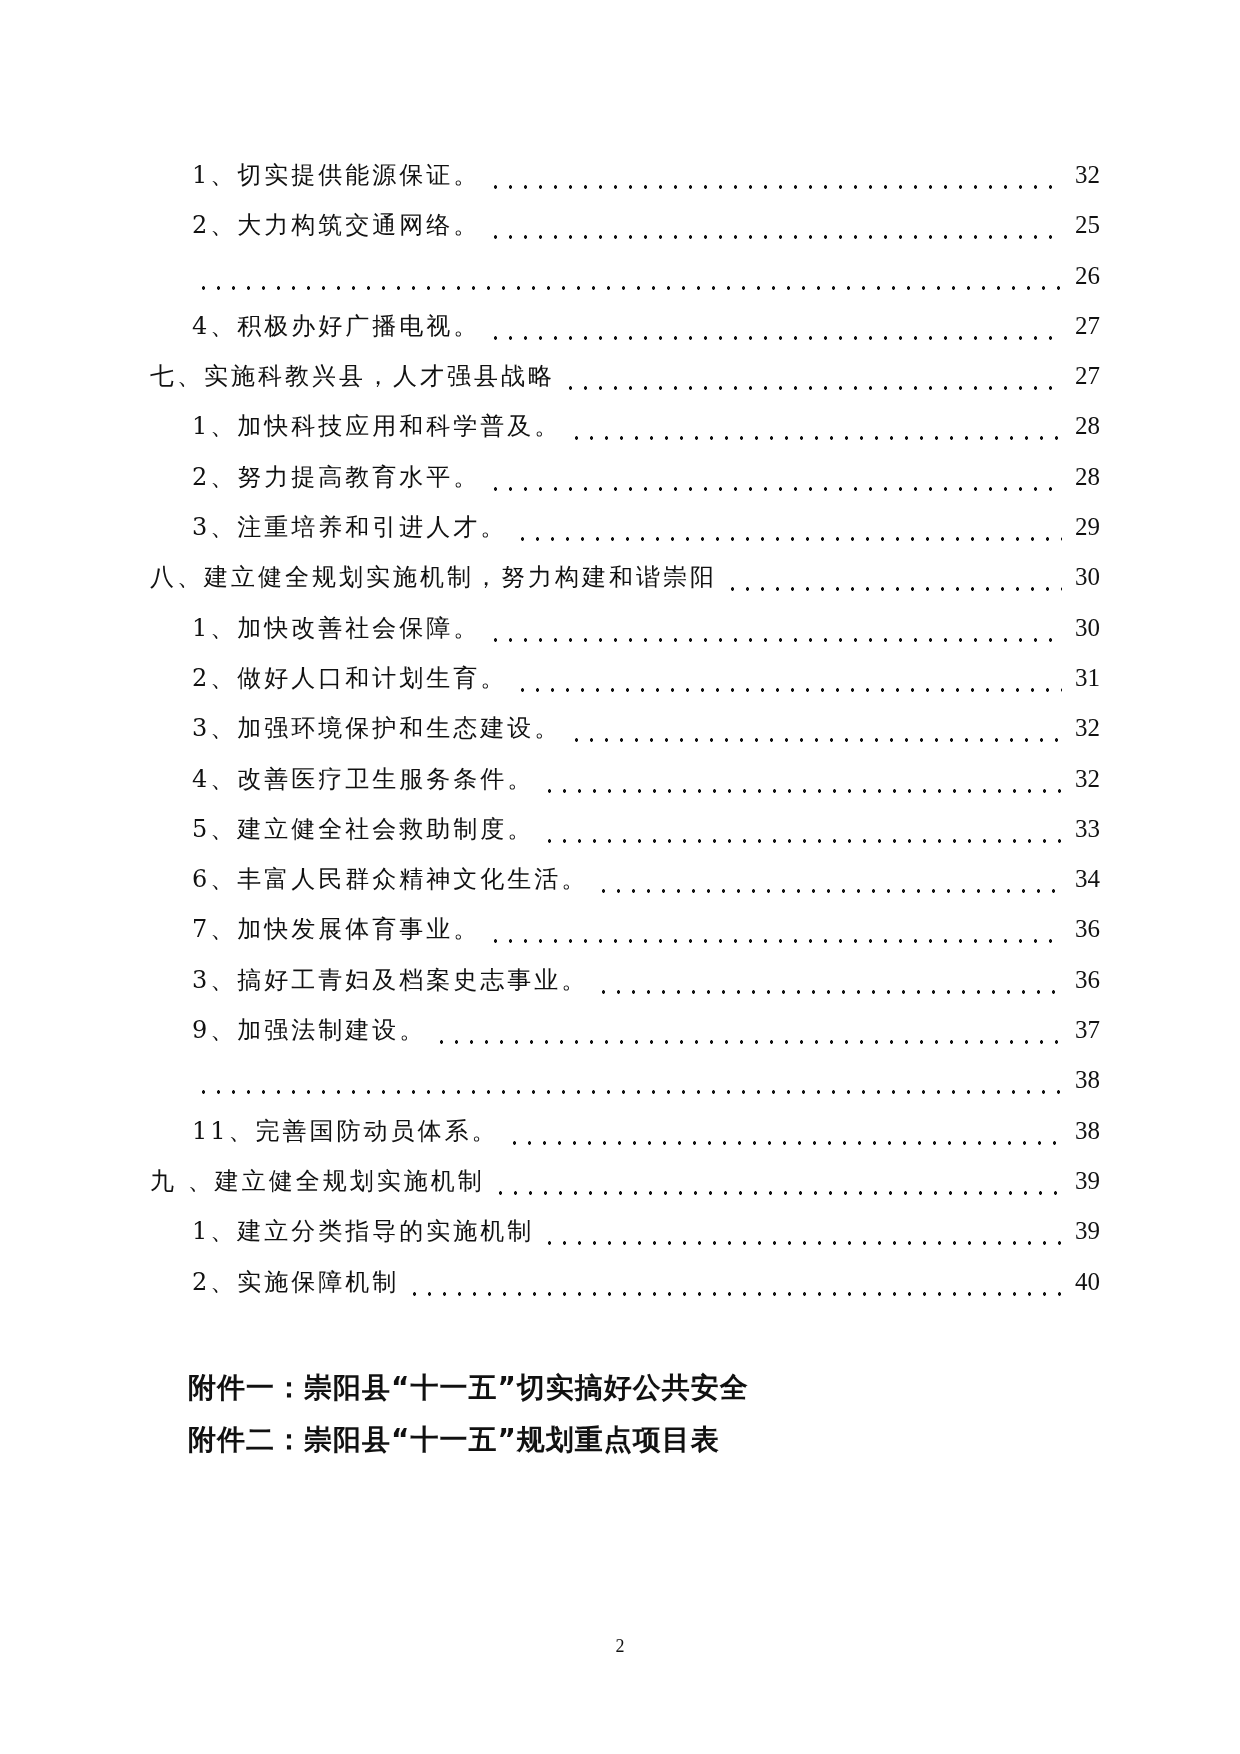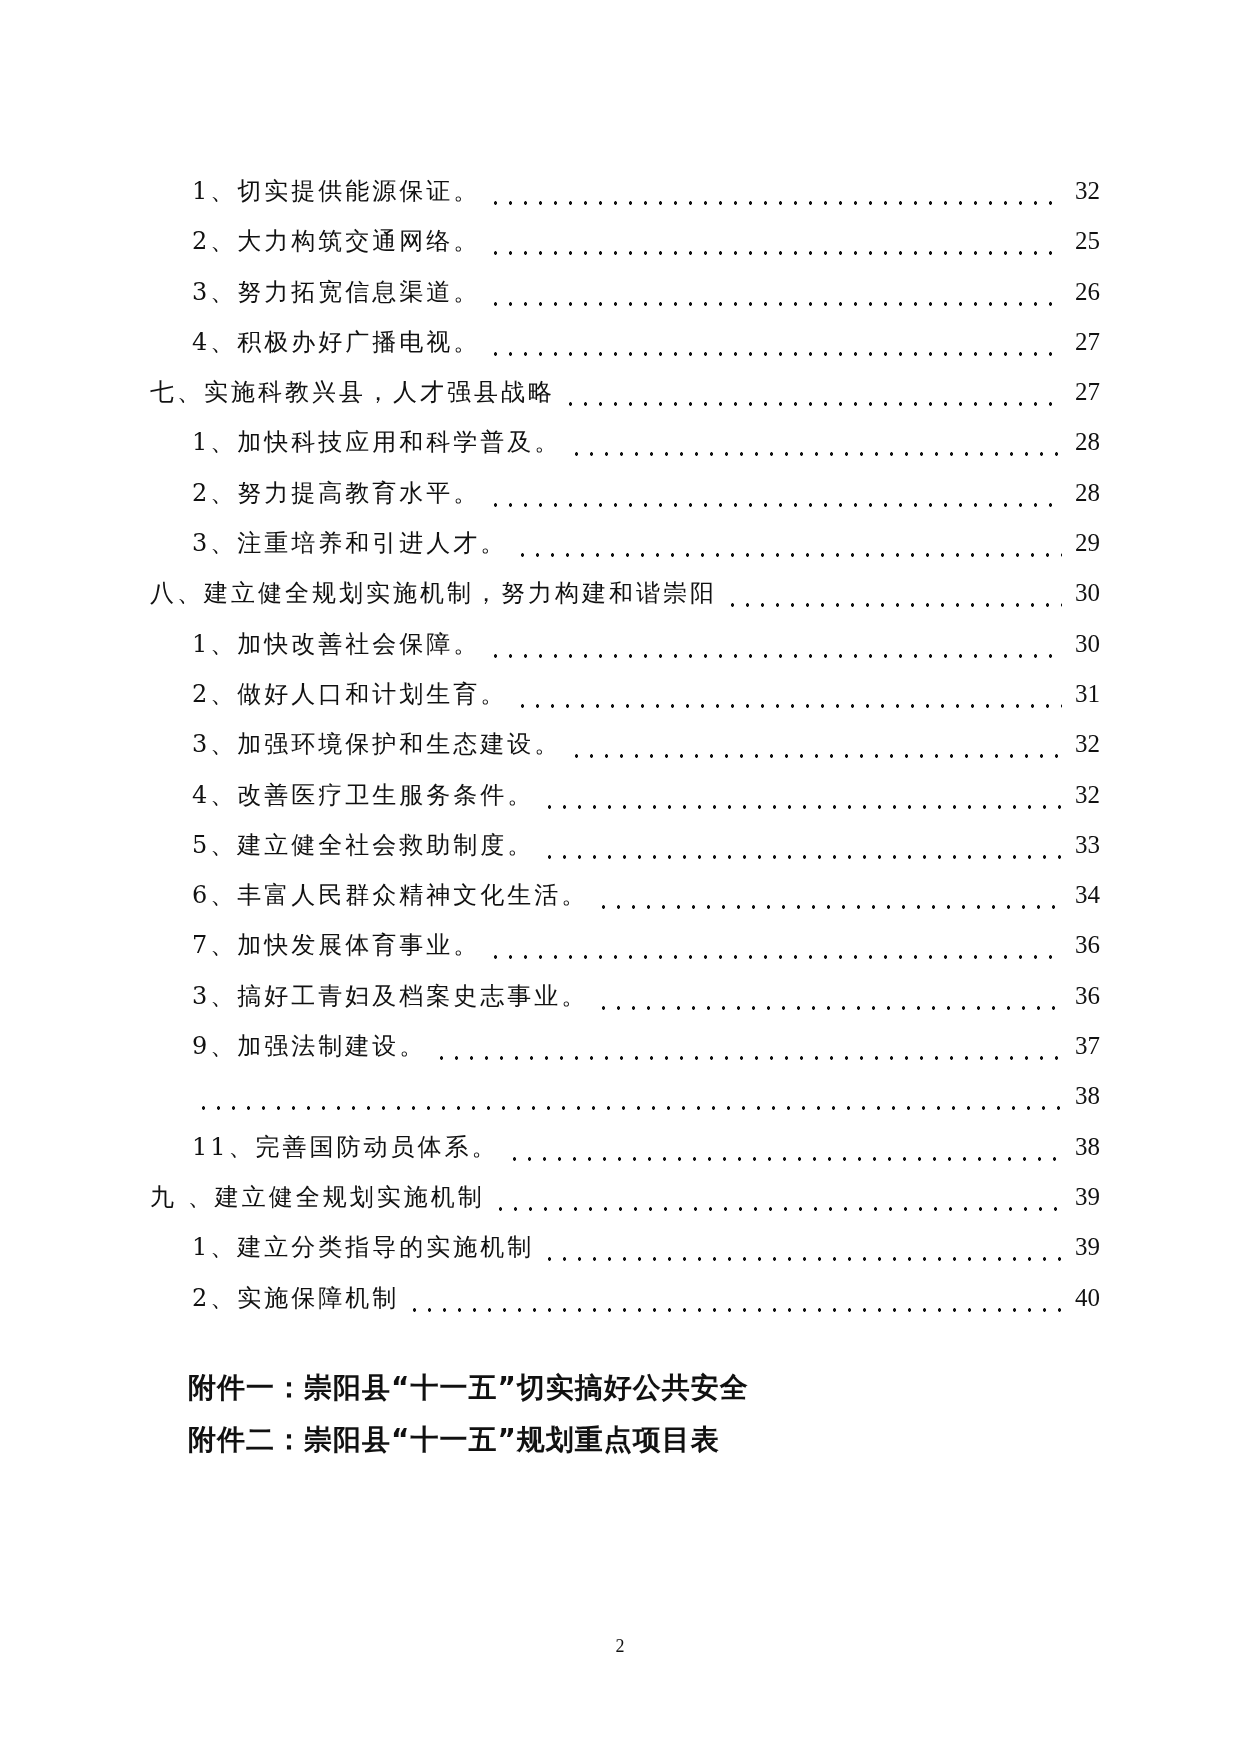--- a/index.html
+++ b/index.html
@@ -2,21 +2,21 @@
 <html><head>
 <meta charset="utf-8">
 <style>
   html, body { margin: 0; padding: 0; background: #ffffff; }
   body {
     width: 1240px; height: 1754px; position: relative; overflow: hidden;
     font-family: "DejaVu Serif", "Liberation Serif", serif;
     color: #111111;
   }
   .toc {
-    position: absolute; left: 150px; top: 155px; width: 950px; margin-top: 16px;
+    position: absolute; left: 150px; top: 155px; width: 950px;
   }
   .toc-row {
     position: relative;
     height: 50.3px;
     display: flex; align-items: flex-start;
     font-size: 24px; line-height: 40px;
     letter-spacing: 3px;
   }
   .toc-row.level-2 { padding-left: 42px; }
   .toc-row .label { white-space: nowrap; background: #fff; padding-right: 4px; }
@@ -53,21 +53,20 @@
       <span class="label">1、切实提供能源保证。</span>
       <span class="leader"></span>
       <span class="page">32</span>
     </div>
   <div class="toc-row level-2">
       <span class="label">2、大力构筑交通网络。</span>
       <span class="leader"></span>
       <span class="page">25</span>
     </div>
   <div class="toc-row level-2">
-      <span class="label">3、努力拓宽信息渠道。</span>
       <span class="leader"></span>
       <span class="page">26</span>
     </div>
   <div class="toc-row level-2">
       <span class="label">4、积极办好广播电视。</span>
       <span class="leader"></span>
       <span class="page">27</span>
     </div>
   <div class="toc-row level-1">
       <span class="label">七、实施科教兴县，人才强县战略</span>

